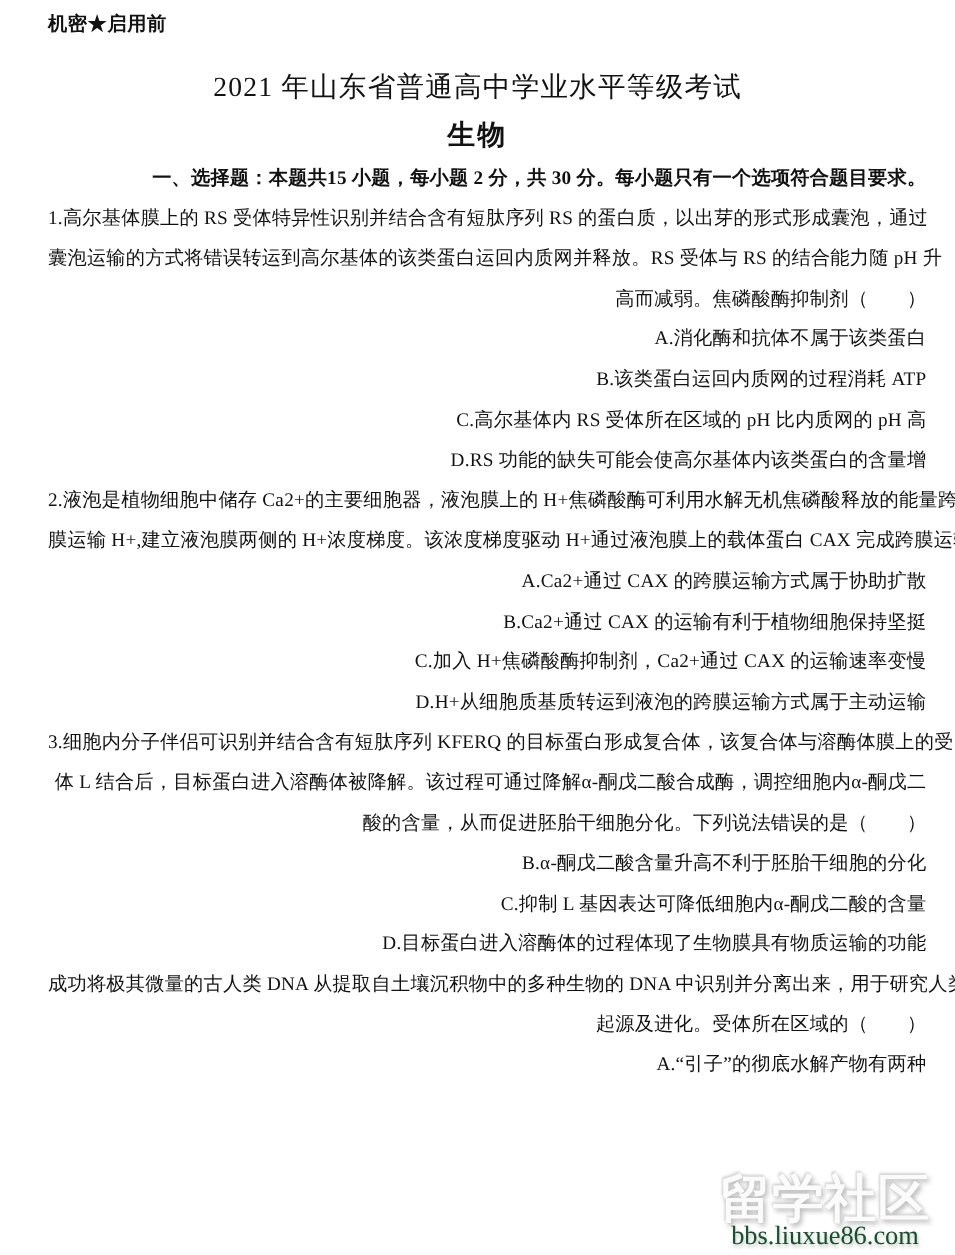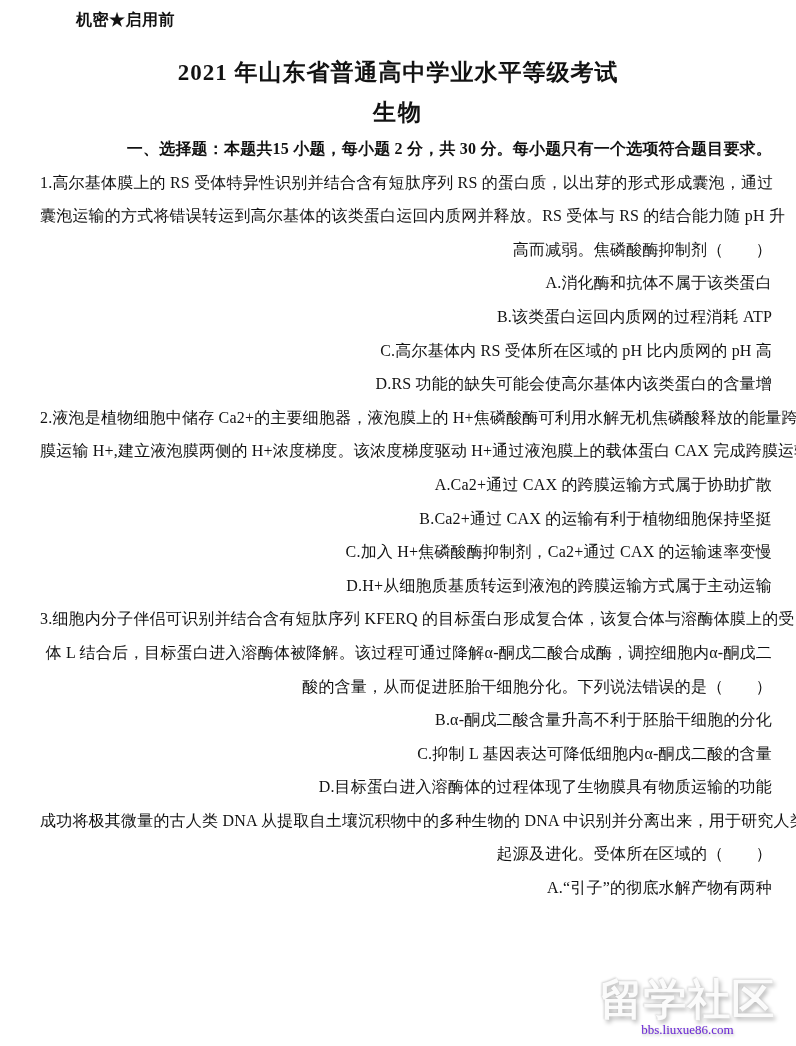--- a/index.html
+++ b/index.html
@@ -12,32 +12,31 @@
     color: #121212;
     font-family: "Liberation Serif", "DejaVu Serif", serif;
   }
   .secret {
     position: absolute;
     left: 40px;
     top: 10px;
     font-size: 16px;
     font-weight: bold;
     letter-spacing: 0.5px;
-    margin-left: 36px;
   }
   .title {
     position: absolute;
     top: 56px;
     left: 0;
     width: 100%;
     margin: 0;
     text-align: center;
     font-size: 23px;
     line-height: 34px;
-    font-weight: bold;
+    font-weight: normal;
     letter-spacing: 1px;
   }
   .subject {
     position: absolute;
     top: 97px;
     left: 0;
     width: 100%;
     margin: 0;
     text-align: center;
     font-size: 23px;
@@ -70,22 +69,22 @@
   }
   .wm-main {
     font-size: 43px;
     font-weight: bold;
     letter-spacing: 1px;
     color: #fbfbfb;
     text-shadow: 2px 3px 4px #b9b9b9, -1px -1px 2px #d8d8d8, 0 0 1px #cccccc;
     line-height: 44px;
   }
   .wm-sub {
-    font-size: 13px;
-    color: #6d28d9;
+    font-size: 22px;
+    color: #14532d;
     text-shadow: 1px 2px 3px #c4c4c4, 0 0 1px #d5d5d5;
     line-height: 20px;
     margin-top: -2px;
   }
 </style>
 </head>
 <body>
 
 <div class="page">
 

